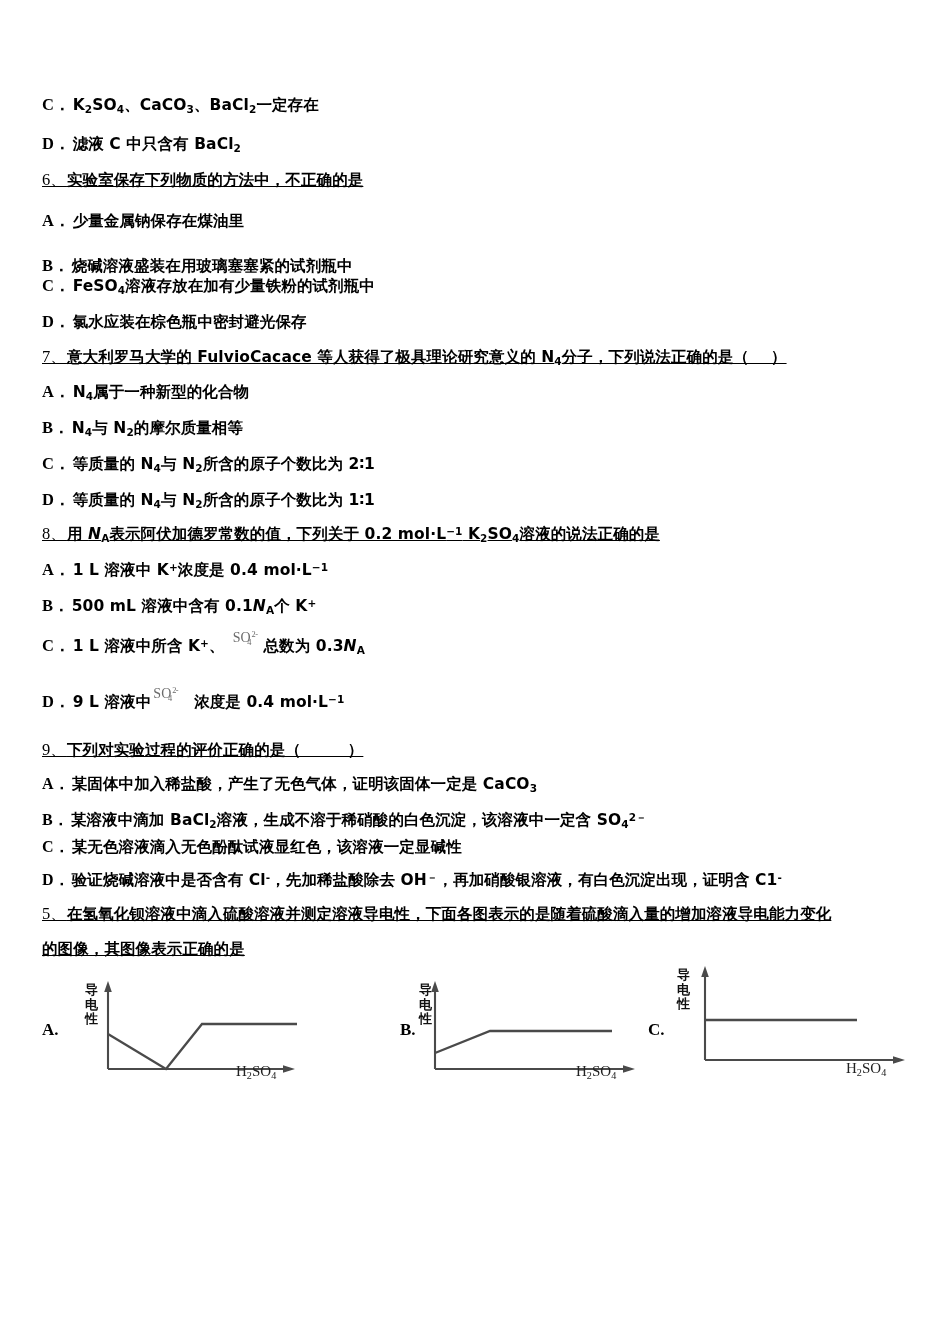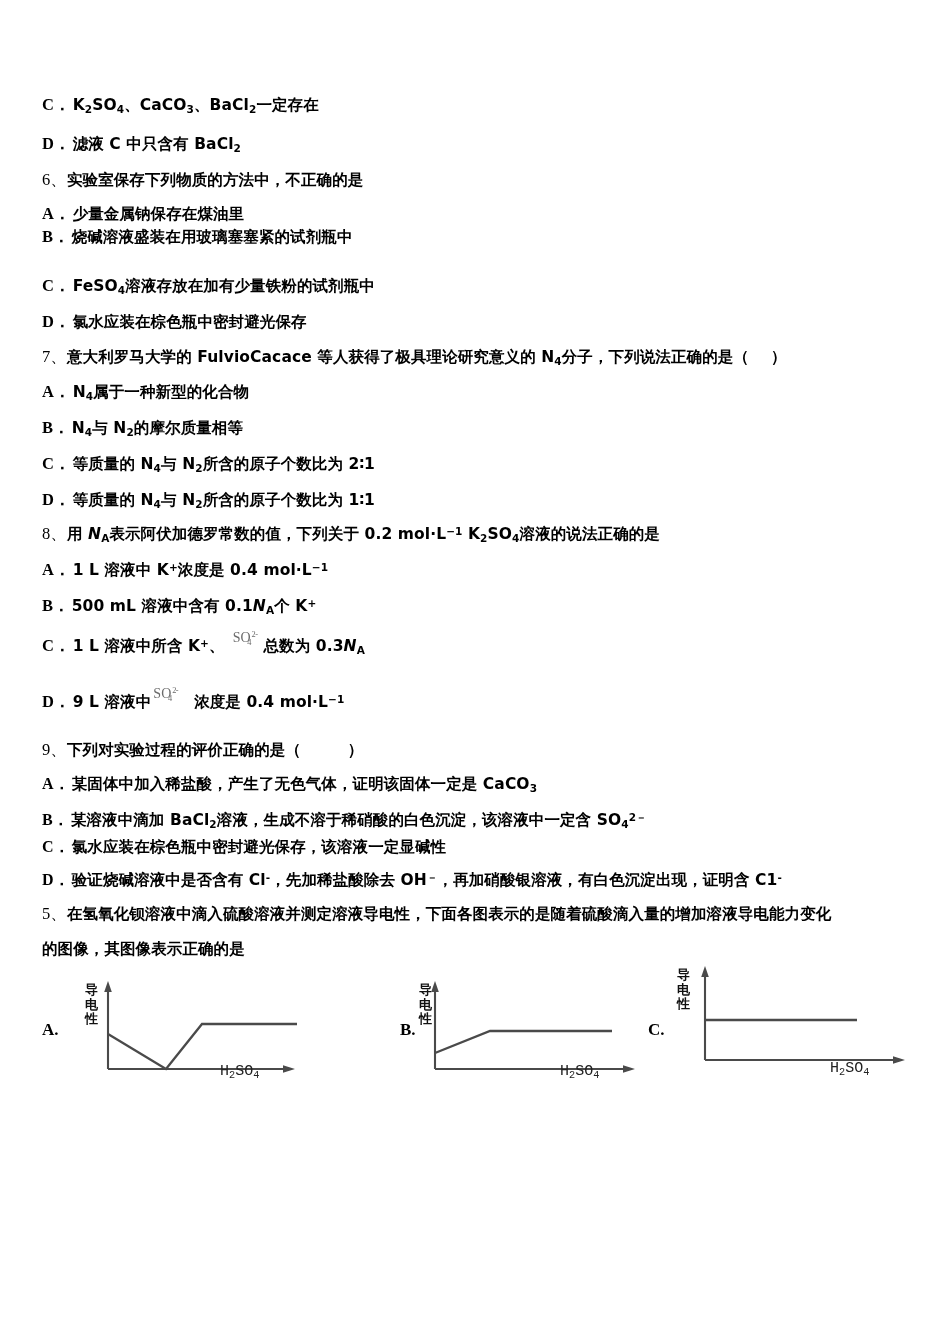--- a/index.html
+++ b/index.html
@@ -25,20 +25,21 @@
   .line {
     position: absolute;
     left: 42px;
     white-space: nowrap;
     font-size: 16.5px;
     line-height: 1.1;
     letter-spacing: 0.1px;
   }
   .qline {
     font-weight: normal;
+    text-decoration: underline;
   }
   .opt {
     font-weight: bold;
   }
   .qnum {
     font-family: "Liberation Serif", "DejaVu Serif", serif;
     font-weight: normal;
   }
   .cn {
     font-family: "DejaVu Sans", "Liberation Sans", sans-serif;
@@ -102,48 +103,49 @@
     font-family: "DejaVu Sans", "Liberation Sans", sans-serif;
     font-weight: bold;
     font-size: 13px;
     line-height: 14.5px;
     text-align: center;
     width: 15px;
     color: #111;
   }
   .xlab {
     position: absolute;
-    font-family: Liberation Mono, monospace;
+    font-family: Liberation Serif, serif;
     font-size: 15px;
     color: #222;
     white-space: nowrap;
+    margin-left: 16px;
   }
   svg { display: block; }
 </style>
 </head>
 <body>
 
 <div class="page">
 
   <div class="line opt" style="top:96px;">
     <span class="lbl">C．</span><span class="cn">K<sub>2</sub>SO<sub>4</sub>、CaCO<sub>3</sub>、BaCl<sub>2</sub>一定存在</span>
   </div>
 
   <div class="line opt" style="top:135px;">
     <span class="lbl">D．</span><span class="cn">滤液 C 中只含有 BaCl<sub>2</sub></span>
   </div>
 
   <div class="line qline" style="top:171px;">
     <span class="qnum">6、</span><span class="cn">实验室保存下列物质的方法中，不正确的是</span>
   </div>
 
-  <div class="line opt" style="top:205px;">
+  <div class="line opt" style="top:212px;">
     <span class="lbl">A．</span><span class="cn">少量金属钠保存在煤油里</span>
   </div>
-  <div class="line opt" style="top:228px;">
+  <div class="line opt" style="top:257px;">
     <span class="lbl">B．</span><span class="cn">烧碱溶液盛装在用玻璃塞塞紧的试剂瓶中</span>
   </div>
   <div class="line opt" style="top:277px;">
     <span class="lbl">C．</span><span class="cn">FeSO<sub>4</sub>溶液存放在加有少量铁粉的试剂瓶中</span>
   </div>
   <div class="line opt" style="top:313px;">
     <span class="lbl">D．</span><span class="cn">氯水应装在棕色瓶中密封避光保存</span>
   </div>
 
   <div class="line qline" style="top:348px;">
@@ -183,21 +185,21 @@
   <div class="line qline" style="top:741px;">
     <span class="qnum">9、</span><span class="cn">下列对实验过程的评价正确的是（　　　）</span>
   </div>
   <div class="line opt" style="top:775px; font-size:16px;">
     <span class="lbl">A．</span><span class="cn">某固体中加入稀盐酸，产生了无色气体，证明该固体一定是 CaCO<sub>3</sub></span>
   </div>
   <div class="line opt" style="top:811px; font-size:16px;">
     <span class="lbl">B．</span><span class="cn">某溶液中滴加 BaCl<sub>2</sub>溶液，生成不溶于稀硝酸的白色沉淀，该溶液中一定含 SO<sub>4</sub><sup>2－</sup></span>
   </div>
   <div class="line opt" style="top:838px; font-size:16px;">
-    <span class="lbl">C．</span><span class="cn">氯水应装在棕色瓶中密封避光保存，该溶液一定显碱性</span>
+    <span class="lbl">C．</span><span class="cn">某无色溶液滴入无色酚酞试液显红色，该溶液一定显碱性</span>
   </div>
   <div class="line opt" style="top:871px; font-size:16px;">
     <span class="lbl">D．</span><span class="cn">验证烧碱溶液中是否含有 Cl<sup>-</sup>，先加稀盐酸除去 OH<sup>－</sup>，再加硝酸银溶液，有白色沉淀出现，证明含 C1<sup>-</sup></span>
   </div>
 
   <div class="line qline" style="top:905px;">
     <span class="qnum">5、</span><span class="cn">在氢氧化钡溶液中滴入硫酸溶液并测定溶液导电性，下面各图表示的是随着硫酸滴入量的增加溶液导电能力变化</span>
   </div>
   <div class="line qline" style="top:940px;">
     <span class="cn">的图像，其图像表示正确的是</span>

